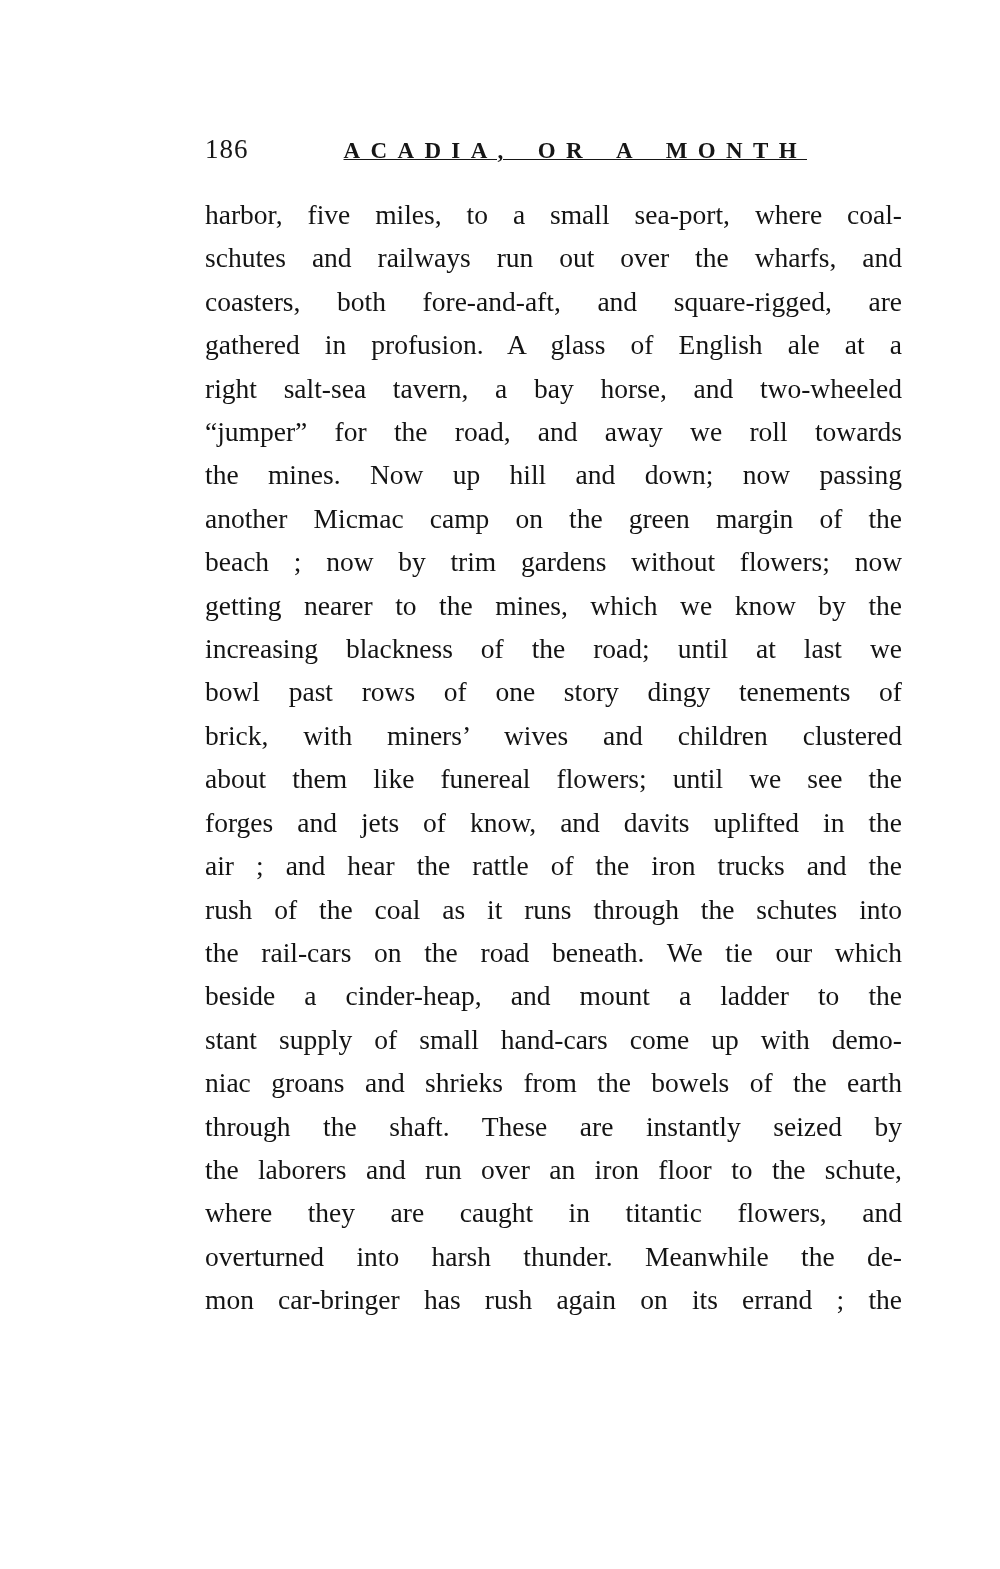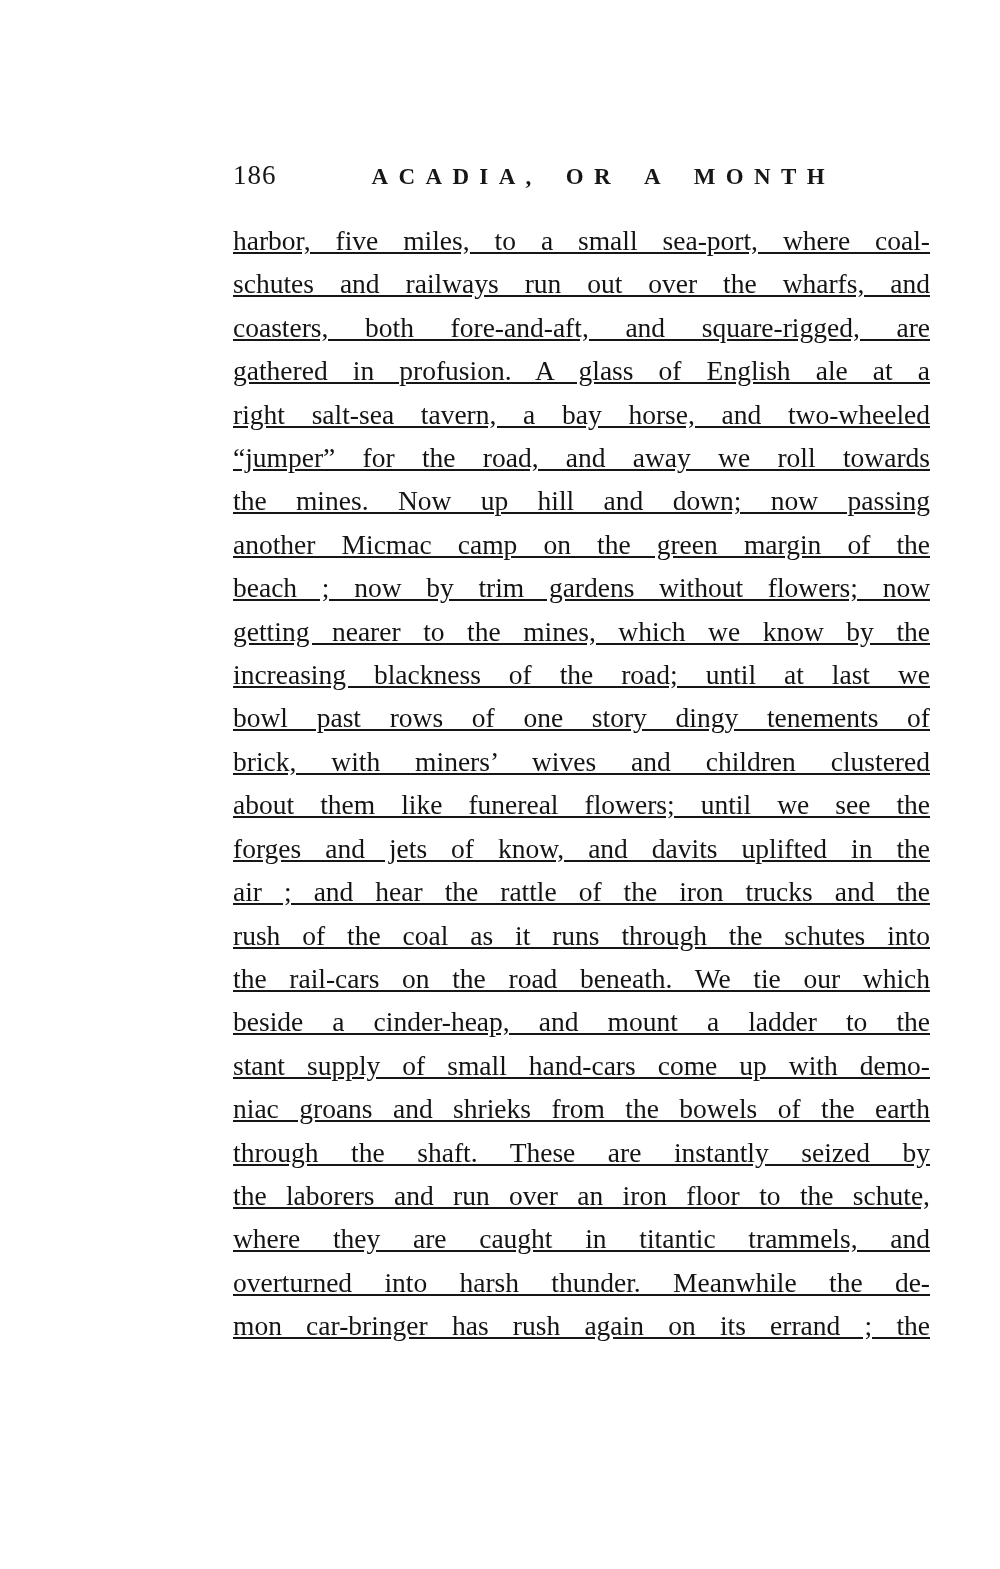--- a/index.html
+++ b/index.html
@@ -12,49 +12,48 @@
     width: 1000px;
     height: 1569px;
     background: #ffffff;
     font-family: "Liberation Serif", "DejaVu Serif", serif;
     color: #161616;
     overflow: hidden;
   }
   .content {
     position: absolute;
     left: 205px;
-    top: 160px;
+    top: 134px;
     width: 697px;
-    margin-left: 28px;
   }
   .running-head {
     display: flex;
     align-items: baseline;
     margin-bottom: 28px;
   }
   .page-number {
     font-size: 27px;
     letter-spacing: 1px;
     color: #161616;
   }
   .head-title-wrap {
     flex: 1;
     text-align: center;
+    text-decoration: underline;
   }
   .head-title {
     font-size: 23px;
     font-weight: bold;
     letter-spacing: 0.45em;
     word-spacing: 0.35em;
     color: #161616;
     white-space: nowrap;
   }
   .body-text {
     width: 697px;
-    text-decoration: underline;
   }
   .line {
     font-size: 27.5px;
     line-height: 43.4px;
     text-align: justify;
     text-align-last: justify;
     white-space: normal;
     color: #141414;
   }
 </style>
@@ -88,19 +87,19 @@
       <div class="line">about them like funereal flowers; until we see the</div>
       <div class="line">forges and jets of know, and davits uplifted in the</div>
       <div class="line">air ; and hear the rattle of the iron trucks and the</div>
       <div class="line">rush of the coal as it runs through the schutes into</div>
       <div class="line">the rail-cars on the road beneath.  We tie our which</div>
       <div class="line">beside a cinder-heap, and mount a ladder to the</div>
       <div class="line">stant supply of small hand-cars come up with demo-</div>
       <div class="line">niac groans and shrieks from the bowels of the earth</div>
       <div class="line">through the shaft.  These are instantly seized by</div>
       <div class="line">the laborers and run over an iron floor to the schute,</div>
-      <div class="line">where they are caught in titantic trammels, and</div>
+      <div class="line">where they are caught in titantic flowers, and</div>
       <div class="line">overturned into harsh thunder.  Meanwhile the de-</div>
       <div class="line">mon car-bringer has rush again on its errand ; the</div>
     </div>
 
   </div>
 </div>
 
 </body></html>

